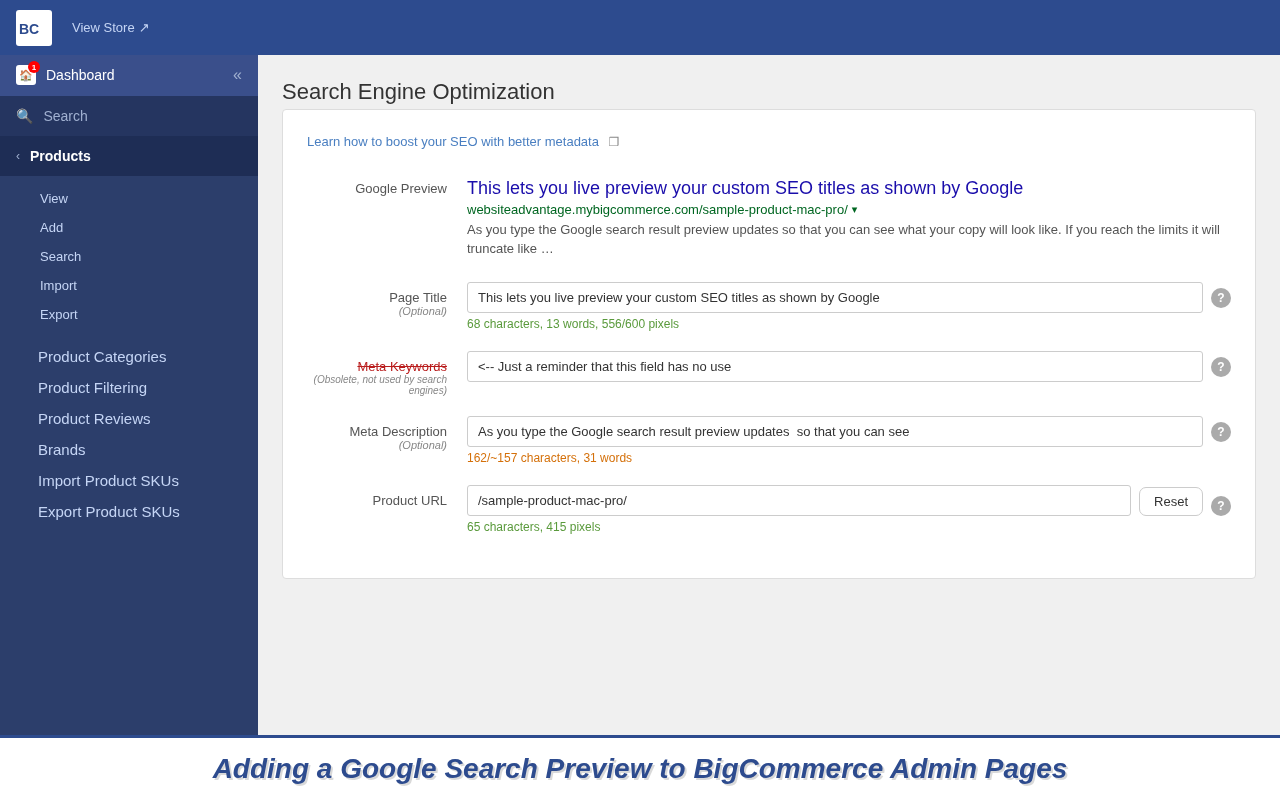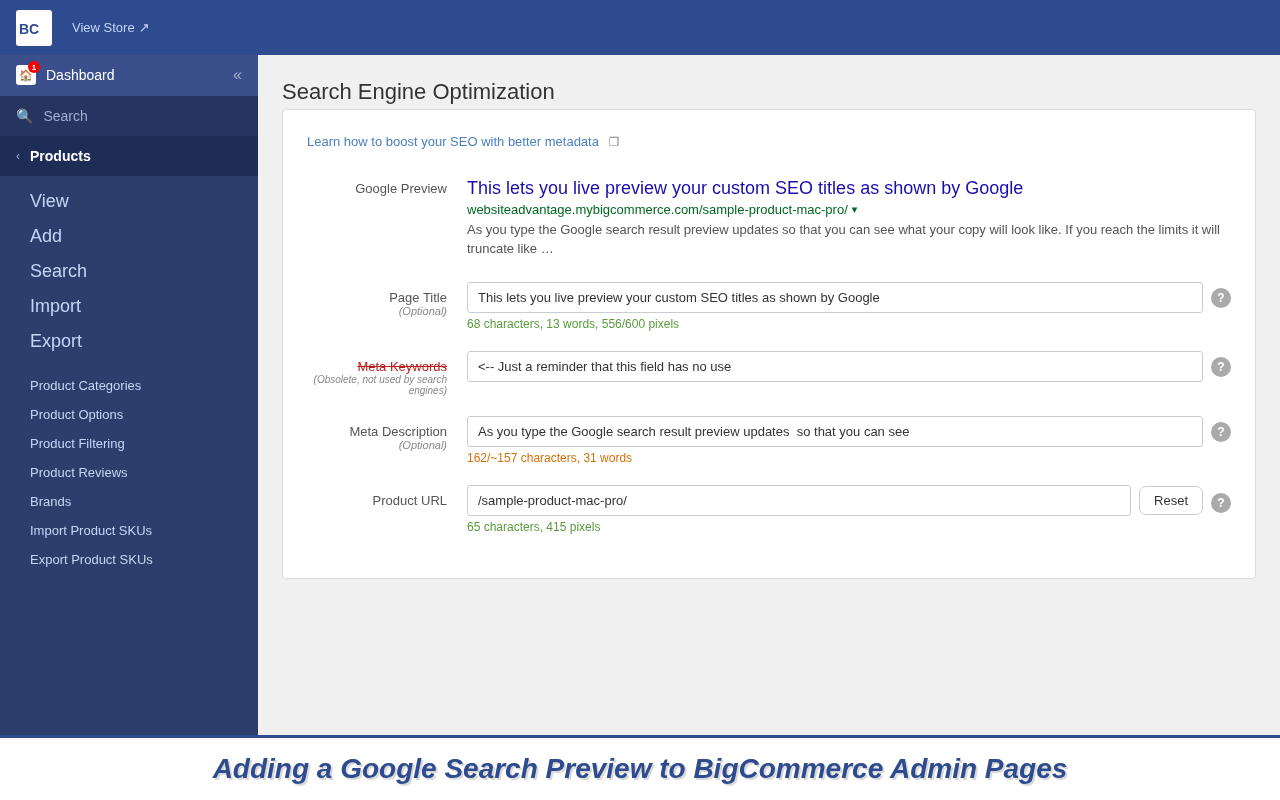--- a/index.html
+++ b/index.html
@@ -131,34 +131,35 @@
     .sidebar-section-header .section-title {
       color: white;
       font-size: 14px;
       font-weight: bold;
     }
 
     .sidebar-menu {
       padding: 8px 0;
     }
     .sidebar-menu-item {
-      padding: 7px 20px 7px 30px;
+      padding: 7px 20px 7px 40px;
       color: #c5d5f5;
-      font-size: 18px;
+      font-size: 13px;
       cursor: pointer;
     }
 
     .sidebar-sub-menu {
       padding: 4px 0 8px 0;
     }
     .sidebar-sub-item {
       padding: 7px 20px 7px 30px;
       color: #c5d5f5;
-      font-size: 13px;
+      font-size: 15px;
       cursor: pointer;
+      margin-left: 8px;
     }
 
     
     .content-area {
       flex: 1;
       overflow-y: auto;
       padding: 24px;
       background: #f0f0f0;
     }
 
@@ -288,21 +289,21 @@
       margin-top: 4px;
     }
     .field-hint-orange {
       color: #d4700a;
       font-size: 12px;
       margin-top: 4px;
     }
 
     .url-row {
       display: flex;
-      align-items: center;
+      align-items: flex-end;
       gap: 8px;
       flex: 1;
     }
     .reset-button {
       padding: 6px 14px;
       background: white;
       border: 1px solid #ccc;
       border-radius: 7px;
       font-size: 13px;
       color: #333;
@@ -393,23 +394,20 @@
       <div class="sidebar-menu-item">
         <span>Export</span>
       </div>
     </div>
 
     <div class="sidebar-sub-menu">
       <div class="sidebar-sub-item">
         <span>Product Categories</span>
       </div>
       <div class="sidebar-sub-item">
-        <span>Product Options</span>
-      </div>
-      <div class="sidebar-sub-item">
         <span>Product Filtering</span>
       </div>
       <div class="sidebar-sub-item">
         <span>Product Reviews</span>
       </div>
       <div class="sidebar-sub-item">
         <span>Brands</span>
       </div>
       <div class="sidebar-sub-item">
         <span>Import Product SKUs</span>

